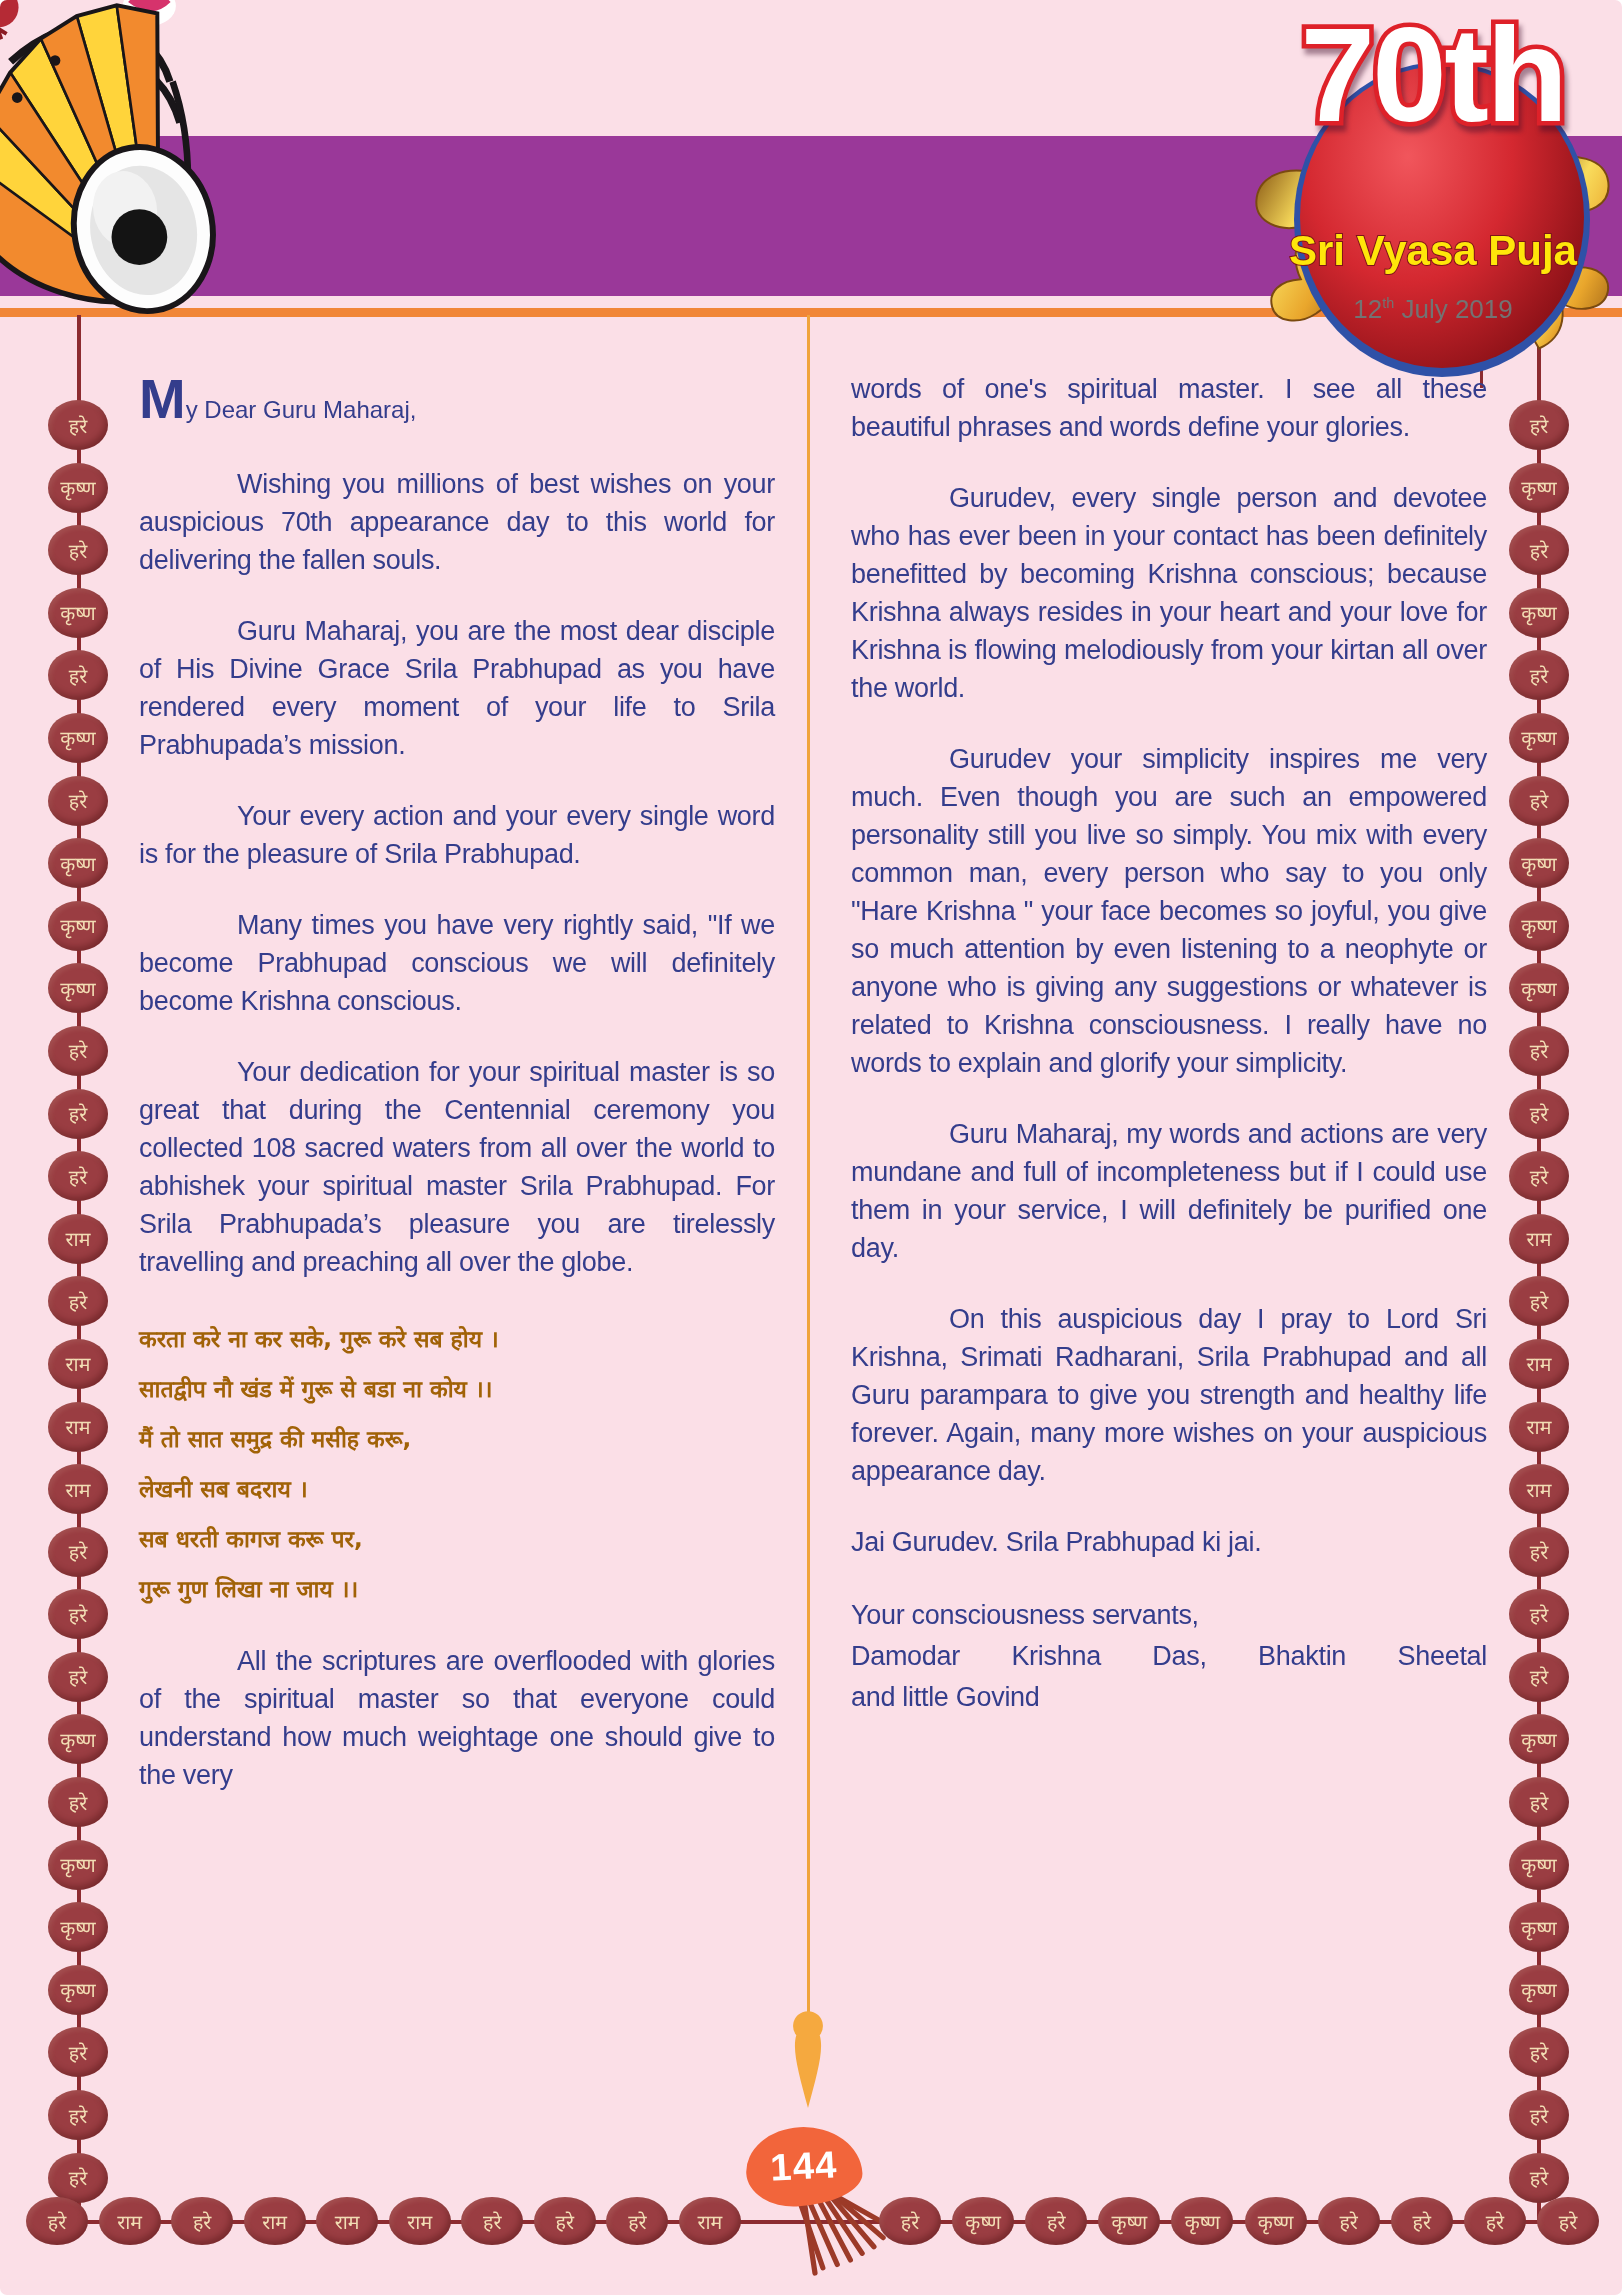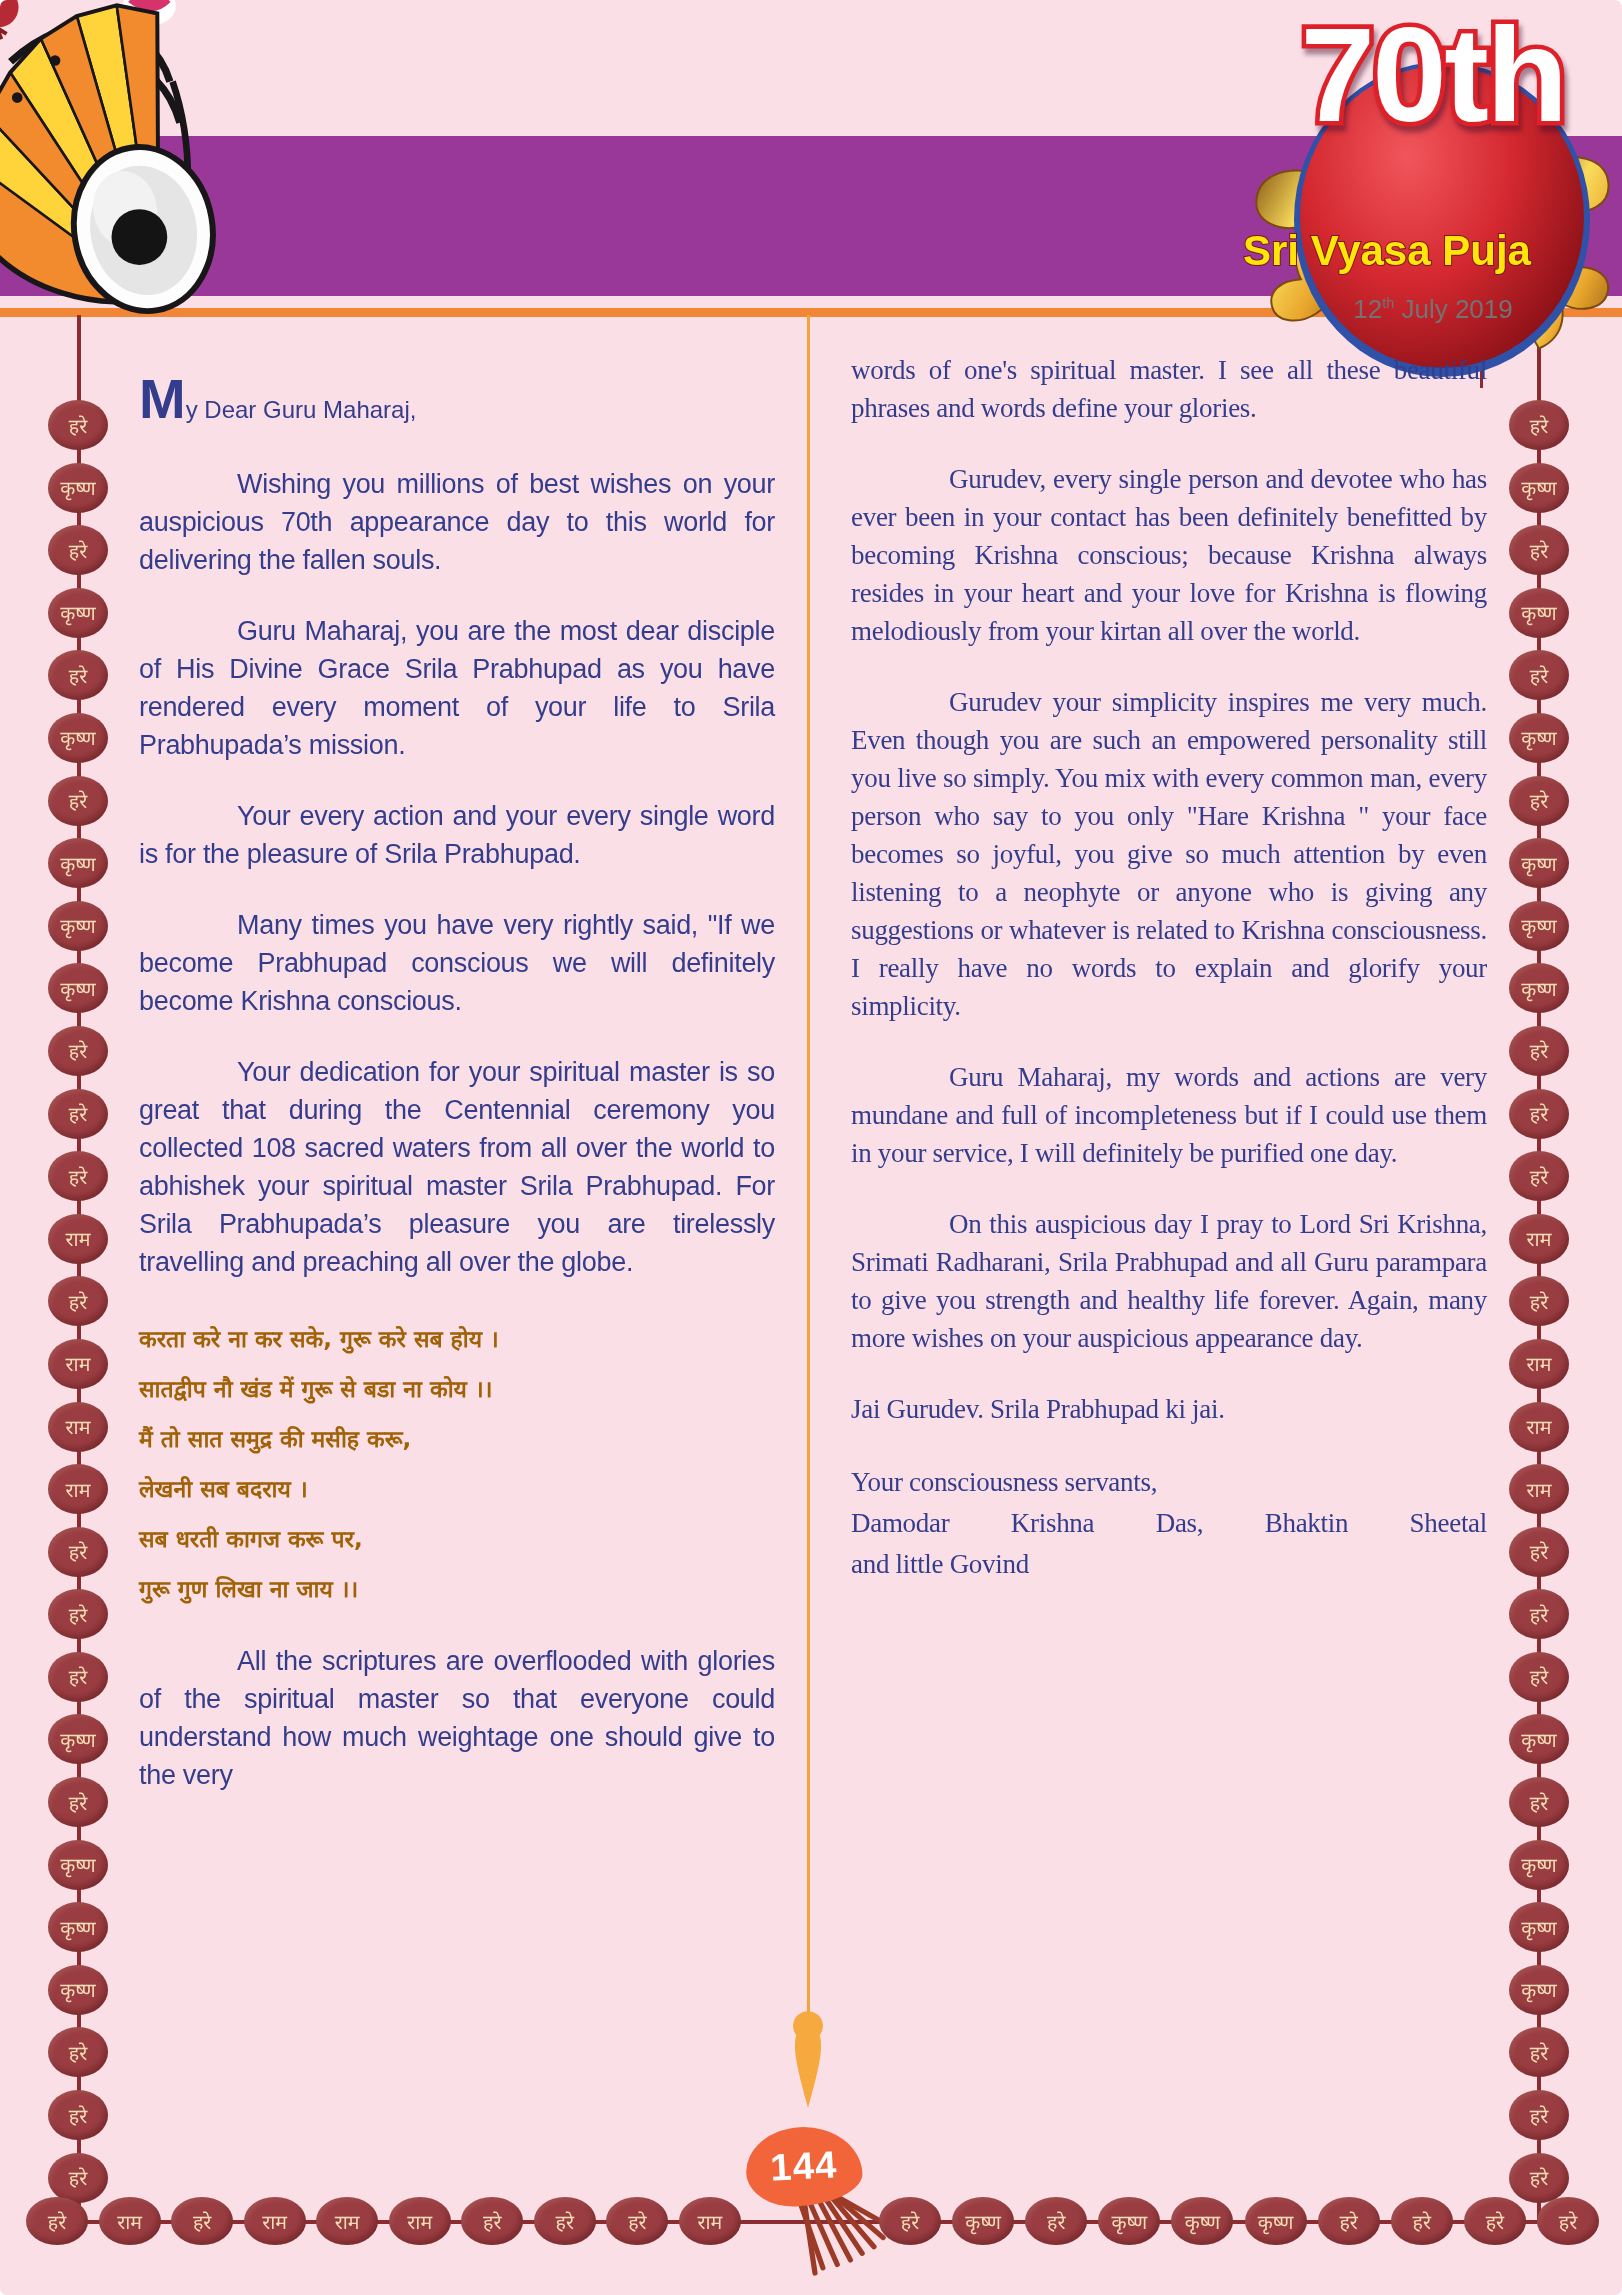--- a/index.html
+++ b/index.html
@@ -20,21 +20,21 @@
   
   #badge { position:absolute; left:1243px; top:10.5px; width:380px; height:382px; z-index:3; }
   #badge .ribbon { position:absolute; left:0; top:0; width:380px; height:382px; }
   #badge .ring  { position:absolute; left:51px; top:51px; width:296px; height:315px; border-radius:50%; background:#2F51A7; }
   #badge .disc  { position:absolute; left:57px; top:55px; width:284px; height:302px; border-radius:50%;
                   background:radial-gradient(ellipse at 38% 30%, #F1565C 0%, #D42830 42%, #8E1218 78%, #6E0B10 100%); }
   #badge .b-title { position:absolute; left:0; top:-13px; width:100%; text-align:center;
                   font-size:134px; font-weight:bold; color:#ffffff; letter-spacing:-2.6px;
                   -webkit-text-stroke:9.2px #DE2129; paint-order:stroke fill;
                   filter:drop-shadow(3.9px 6.5px 2.6px rgba(60,10,40,.45)); }
-  #badge .b-sub { position:absolute; left:0; top:216px; width:100%; 
+  #badge .b-sub { position:absolute; left:0; top:216px; width:100%; text-align:center;
                   font-size:42px; font-weight:bold; color:#FFE60A;
                   -webkit-text-stroke:2px #7E1418; paint-order:stroke fill; }
   #badge .b-date { position:absolute; left:0; top:283px; width:100%; text-align:center;
                   font-size:26px; color:#737373; }
   #badge .b-date sup { font-size:14.4px; }
 
   
   .vline { position:absolute; width:3.9px; top:315px; background:#8C2B30; z-index:1; }
   #left-line  { left:77px;  height:1907px; }
   #right-line { left:1537px; height:1907px; }
@@ -60,21 +60,21 @@
   #nib { position:absolute; left:784px; top:2009px; width:48px; height:102px; z-index:1; }
   #tassel { position:absolute; left:777px; top:2189px; width:131px; height:92px; z-index:2; }
   #page-badge { position:absolute; left:746px; top:2127px; width:116px; height:79px; z-index:3;
     background:#F2653B; border-radius:48% 52% 58% 42% / 55% 62% 38% 45%;
     transform:rotate(-3deg); display:flex; align-items:center; justify-content:center; }
   #page-badge span { font-size:38px; font-weight:bold; color:#ffffff; letter-spacing:1.3px; }
 
   
   .col { position:absolute; top:366px; width:636px; z-index:4; }
   #col-left  { left:139px; }
-  #col-right { left:851px; top:351px;font-family:Liberation Serif, serif; }
+  #col-right { left:851px; top:370px; }
   .salutation { margin-bottom:34px; white-space:nowrap; }
   .dropcap { font-size:56px; font-weight:bold; color:#343D8C; }
   .salutation-rest { font-size:24px; color:#343D8C; }
   .para { margin:0 0 33px 0; font-size:27px; line-height:38px; letter-spacing:-0.3px;
           text-align:justify; text-indent:98px; color:#343D8C; }
   #right-paras .para:first-of-type { text-indent:0; }
   .verse { margin:3.9px 0 27.5px 0; }
   .verse-line { font-family:"DejaVu Sans","DejaVu Serif",sans-serif; font-weight:bold;
           font-size:23px; line-height:50px; color:#a16207; }
   .closing { margin:5.2px 0 34px 0; font-size:27px; line-height:38px; letter-spacing:-0.3px; color:#343D8C; }

